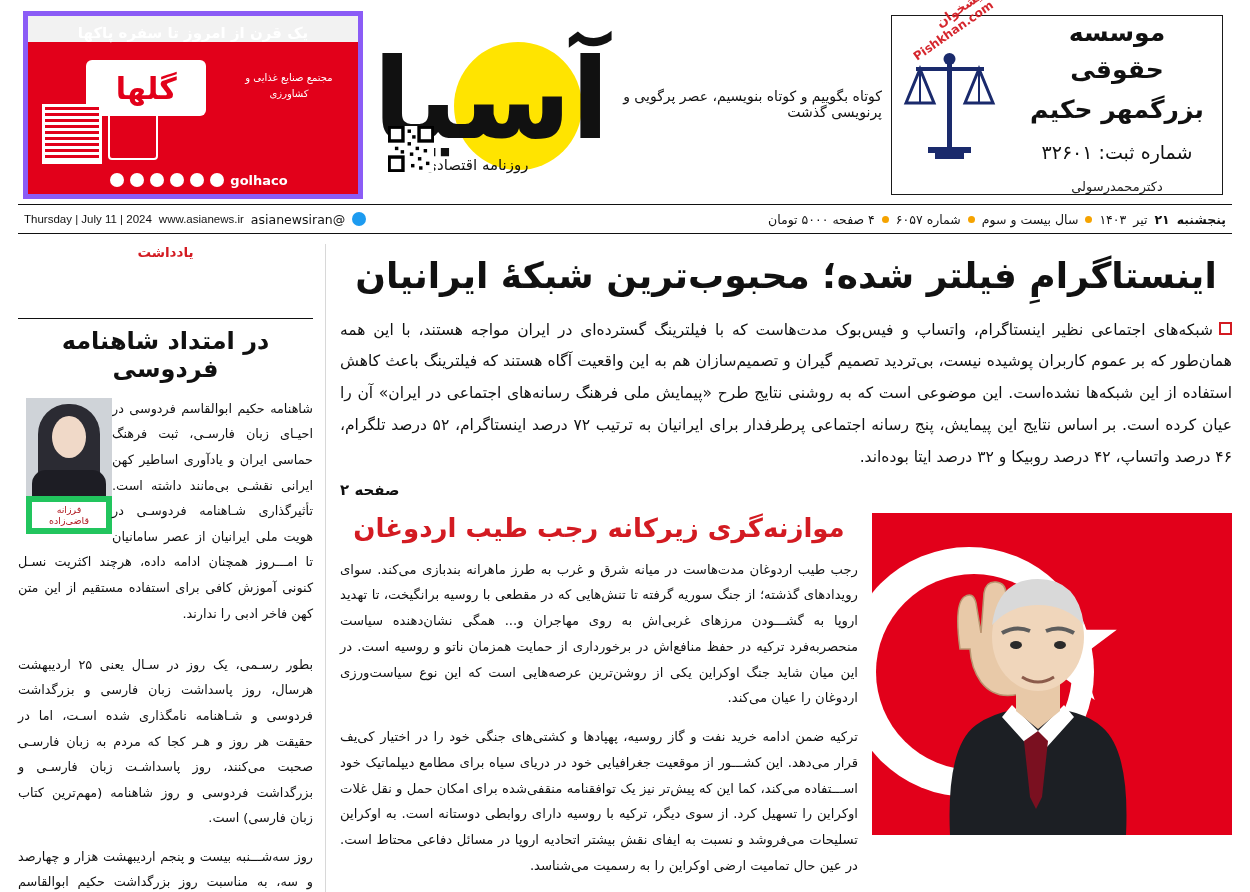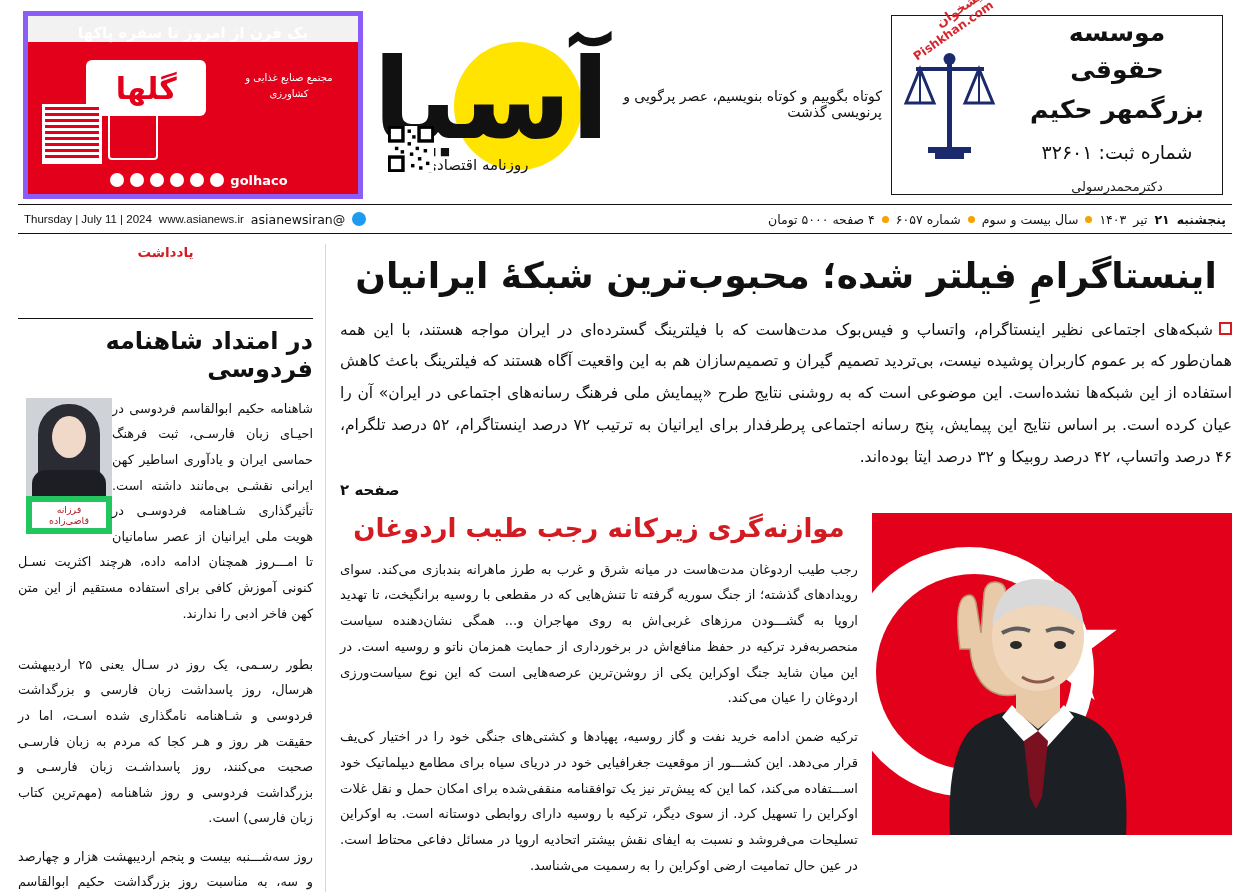--- a/index.html
+++ b/index.html
@@ -127,21 +127,21 @@
   
   .side-bar-head{
     display:flex;align-items:center;justify-content:flex-start;gap:8px;
     border-bottom:1px solid #111;padding-bottom:4px;margin-bottom:8px;flex-direction:column;
   }
   .side-bar-head .lbl{color:#d31b22;font-weight:bold;font-size:13.5px;}
   .hatch{
     flex:0 0 46px;height:14px;
     background:repeating-linear-gradient(115deg,#d31b22 0 2px,#fff 2px 6px);
   }
-  .side-title{font-size:24px;font-weight:bold;margin:4px 0 10px 0;}
+  .side-title{font-size:24px;font-weight:bold;text-align:center;margin:4px 0 10px 0;}
   .side-body{font-size:12.8px;line-height:2.0;text-align:justify;}
   .side-figure{float:left;width:86px;margin:2px 0 6px 8px;}
   .side-photo{width:86px;height:98px;background:#cfd3d8;position:relative;overflow:hidden;}
   .sp-scarf{position:absolute;left:12px;top:6px;width:62px;height:92px;border-radius:30px 30px 0 0;background:#2b2b33;}
   .sp-face{position:absolute;left:26px;top:18px;width:34px;height:42px;border-radius:50%;background:#f0d9c8;}
   .sp-body{position:absolute;left:6px;top:72px;width:74px;height:30px;background:#1d1d24;border-radius:14px 14px 0 0;}
   .side-cap{
     font-size:9.5px;color:#b11b22;text-align:center;
     border:6px solid #22c55e;padding:2px 12px;
   }

